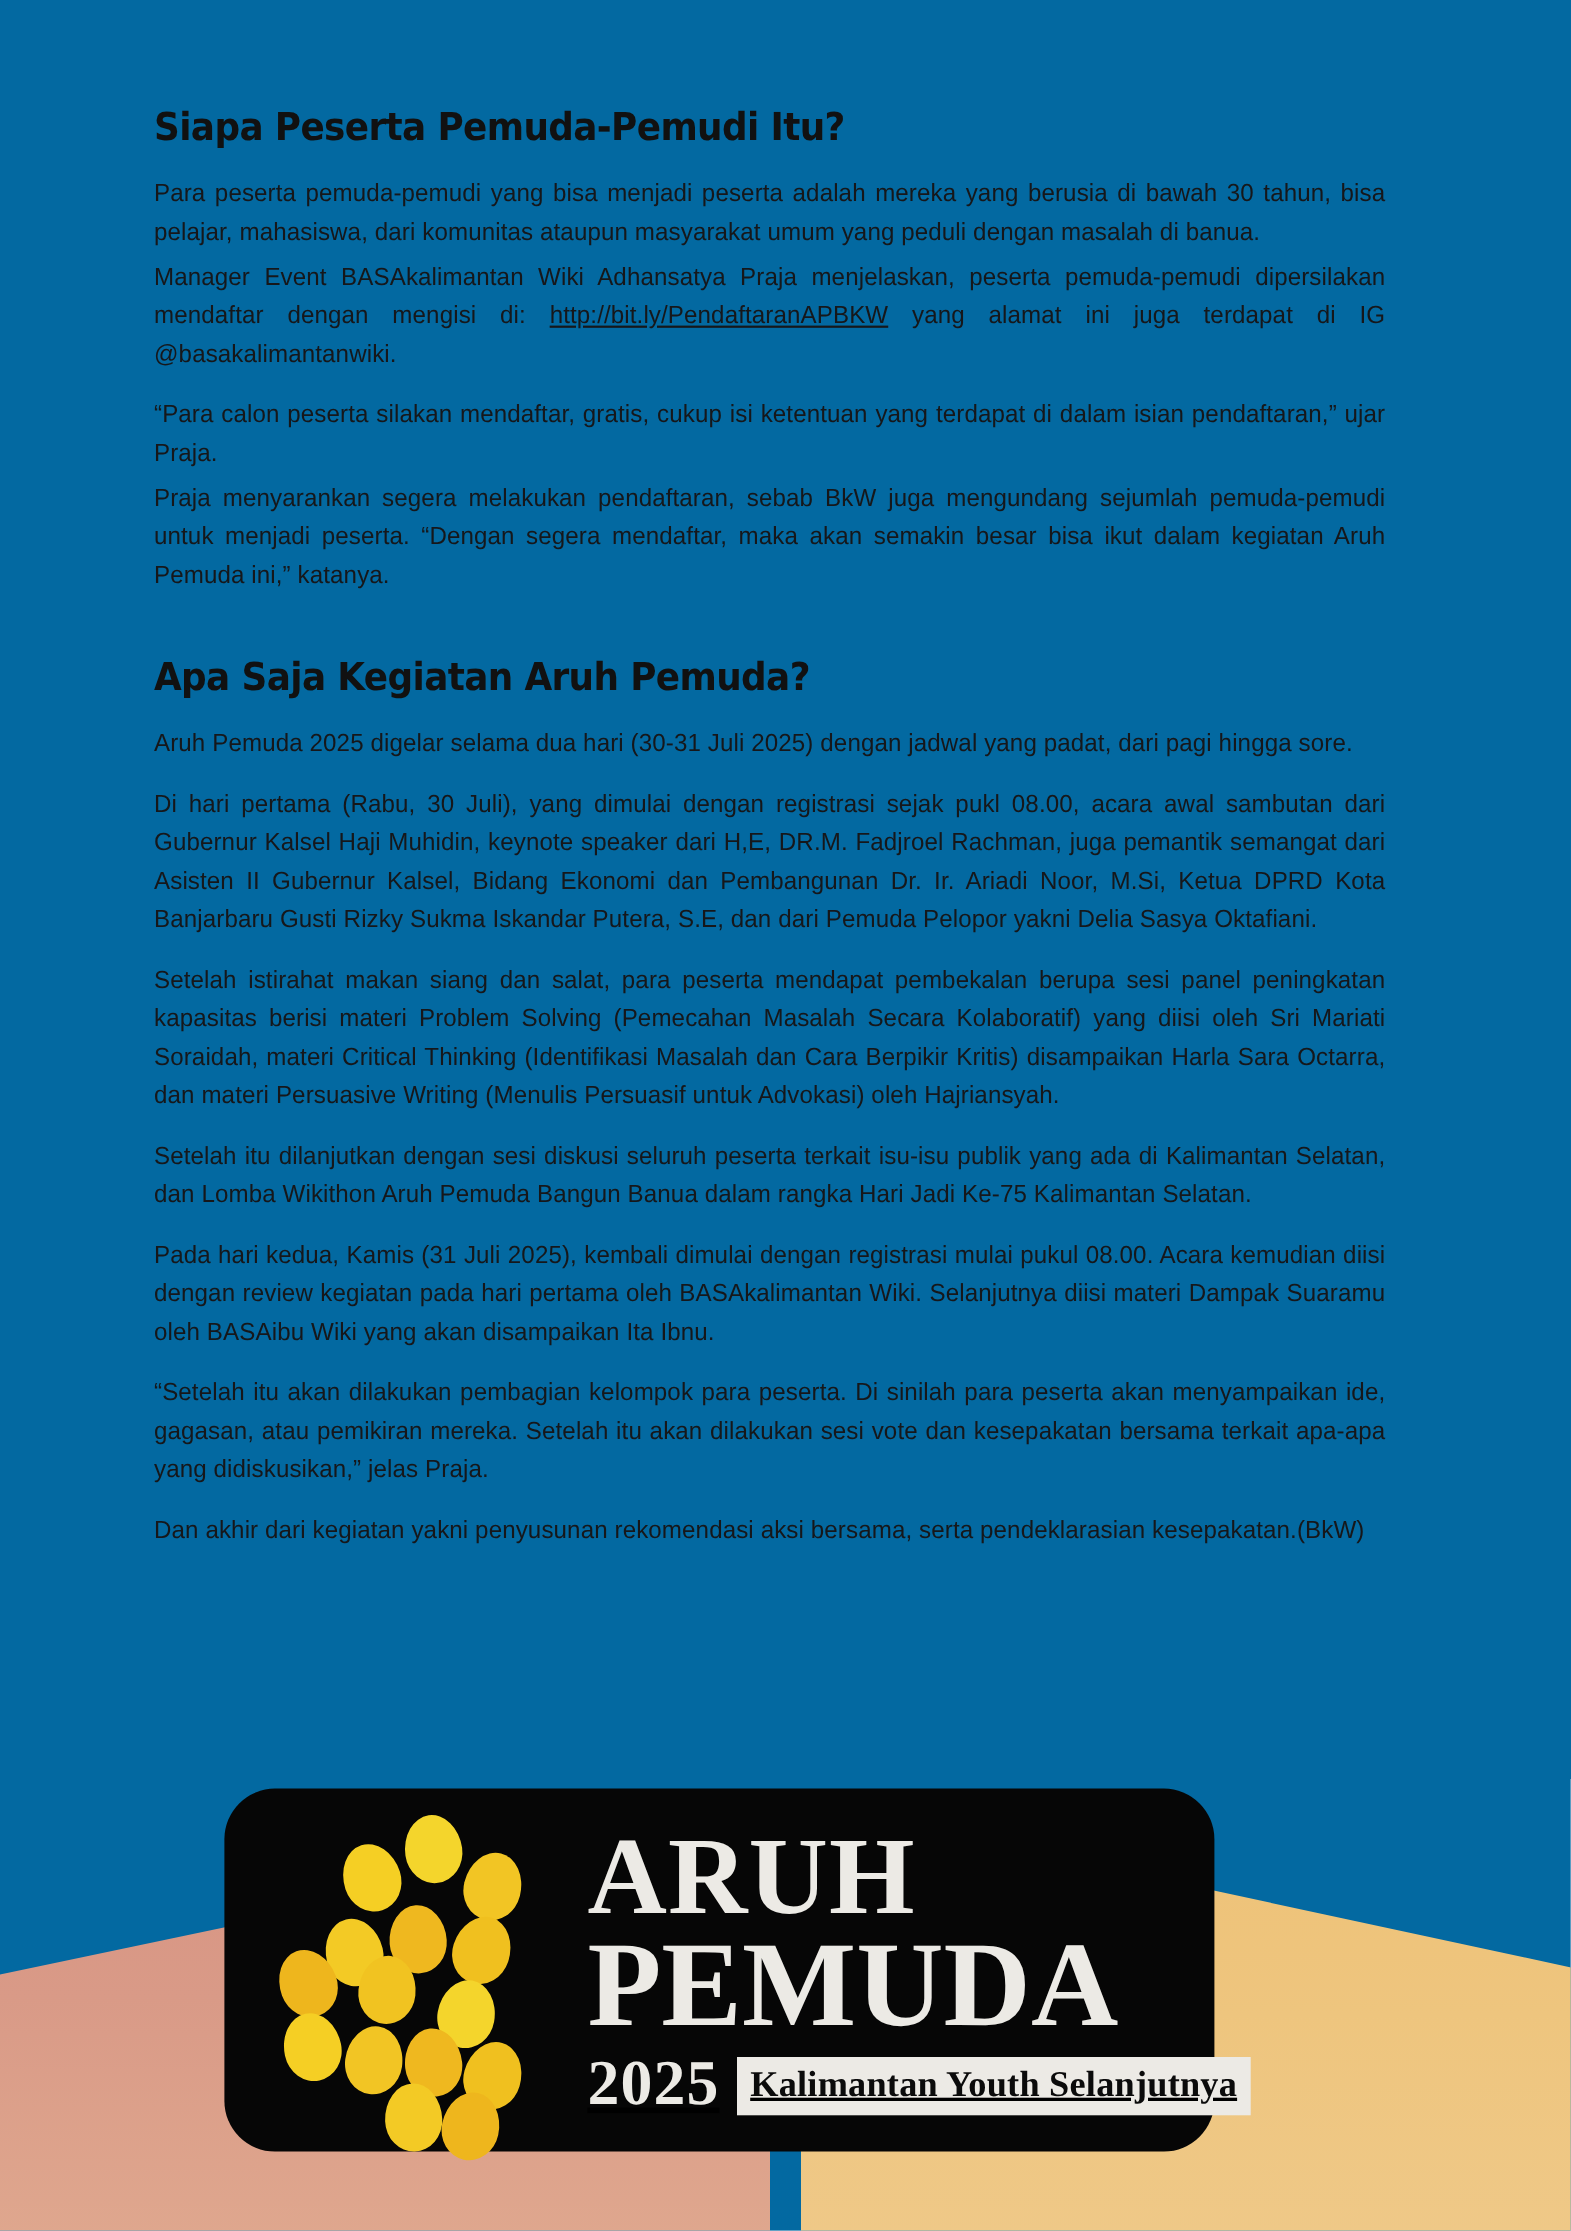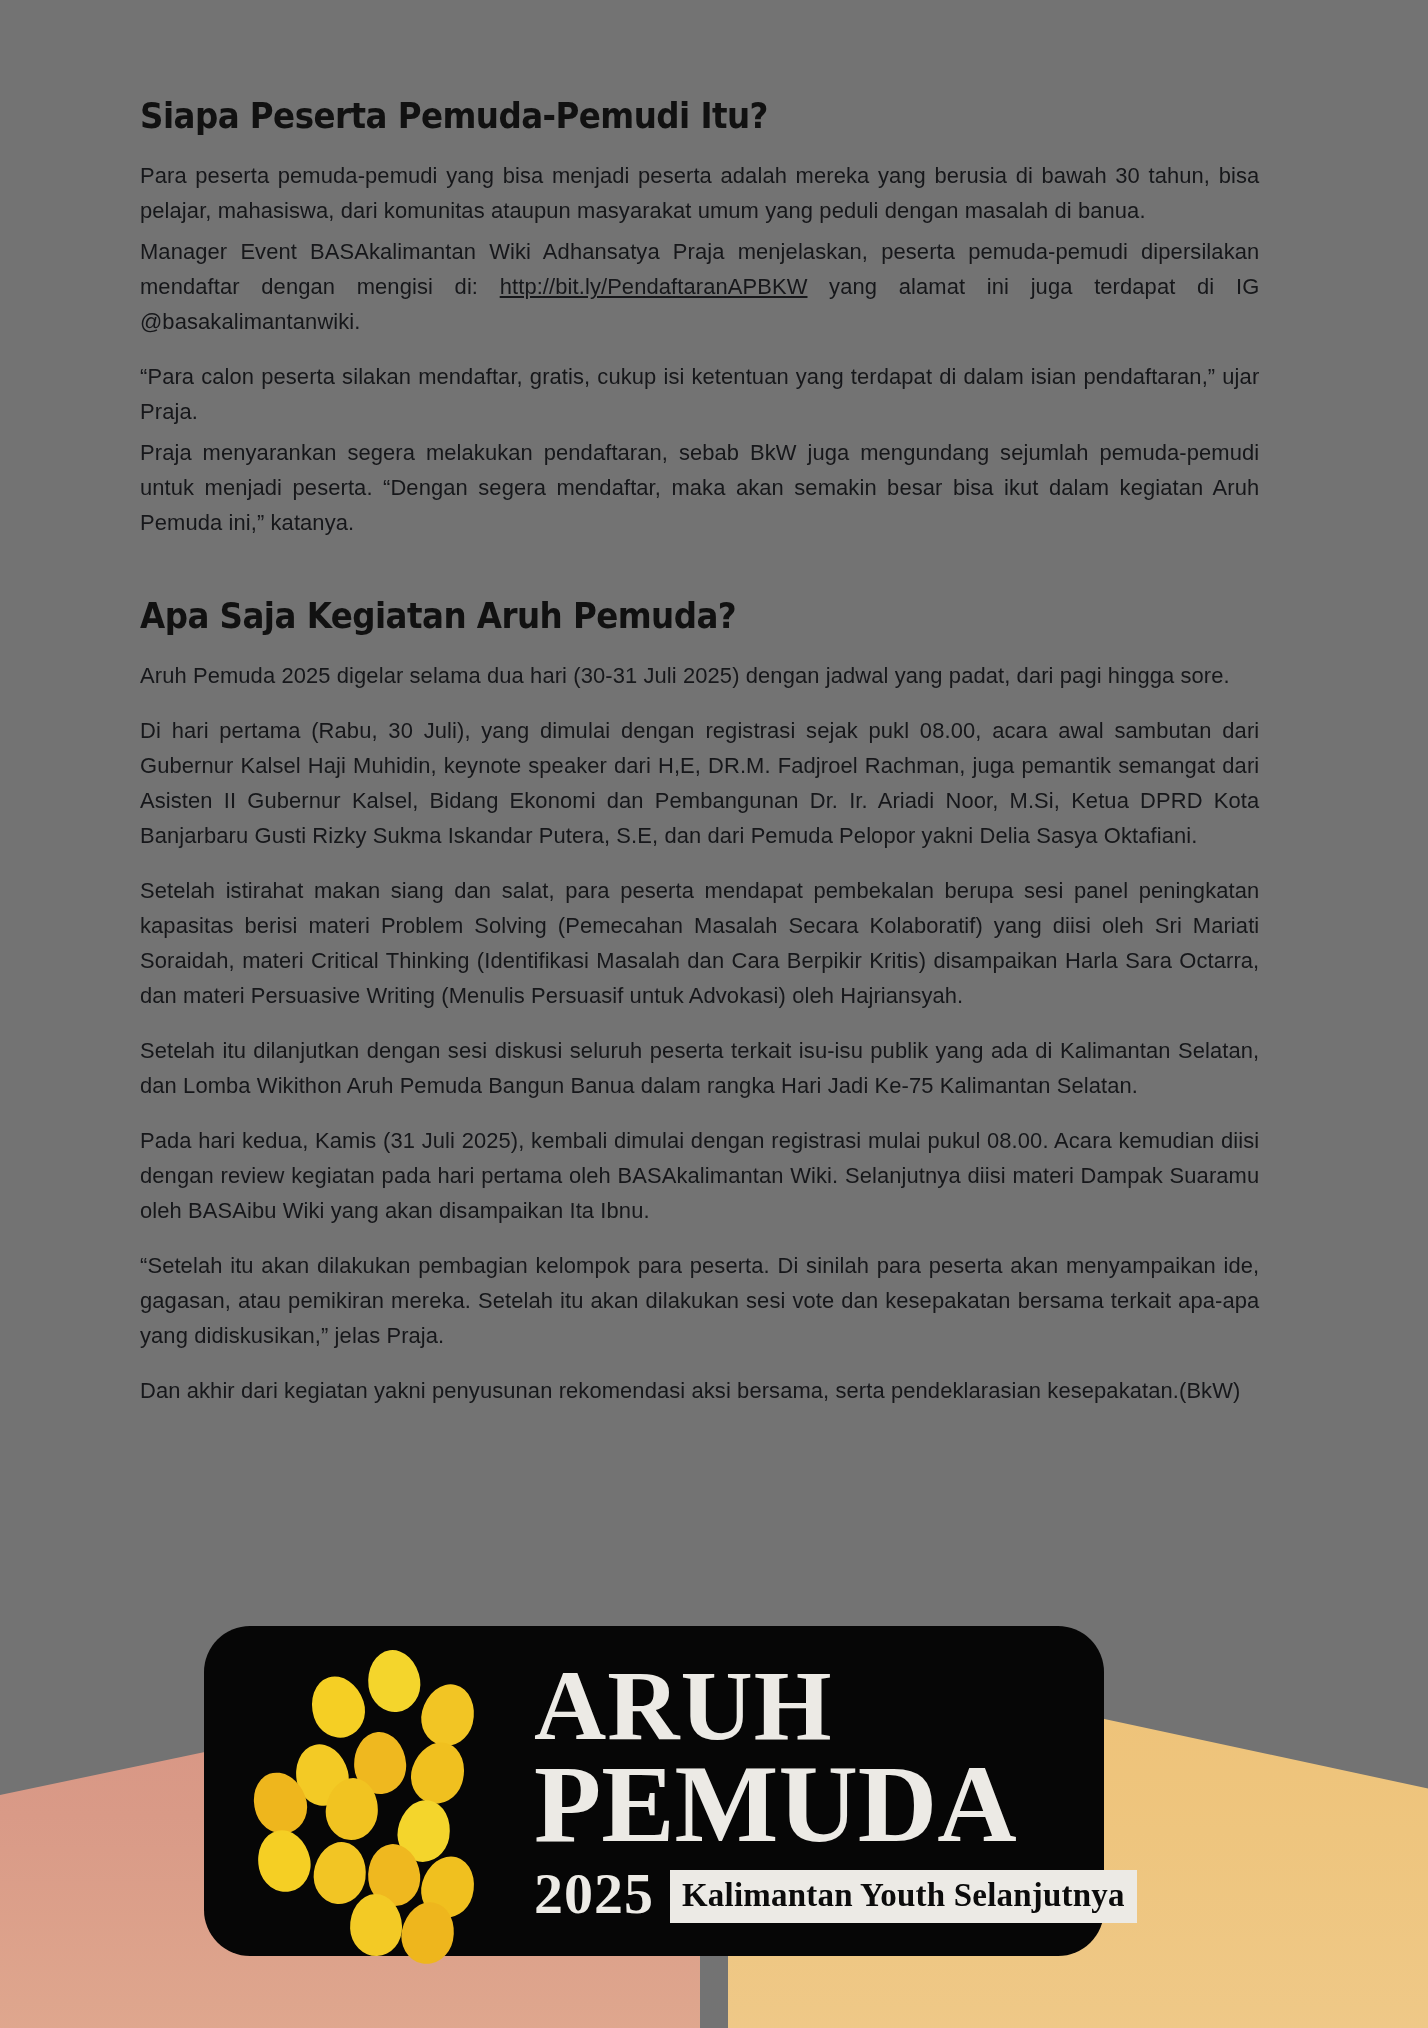--- a/index.html
+++ b/index.html
@@ -4,21 +4,21 @@
 <style>
   html, body {
     margin: 0;
     padding: 0;
     background: #ffffff;
   }
   .page {
     position: relative;
     width: 1428px;
     height: 2028px;
-    background: #737373;
+    background: #0369a1;
     overflow: hidden;
     font-family: "Liberation Sans", sans-serif;
   }
 
   
   .deco-left {
     position: absolute;
     left: -60px;
     bottom: -40px;
     width: 760px;
@@ -124,20 +124,21 @@
     line-height: 0.94;
     letter-spacing: 1px;
   }
   .logo-word.one { font-size: 100px; }
   .logo-word.two { font-size: 110px; letter-spacing: 0px; }
   .logo-bottom-row {
     display: flex;
     align-items: flex-end;
     gap: 16px;
     margin-top: 8px;
+    text-decoration: underline;
   }
   .logo-year {
     font-family: "Liberation Serif", serif;
     font-weight: 700;
     color: #eceae5;
     font-size: 58px;
     line-height: 1;
     letter-spacing: 1px;
   }
   .logo-badge {

